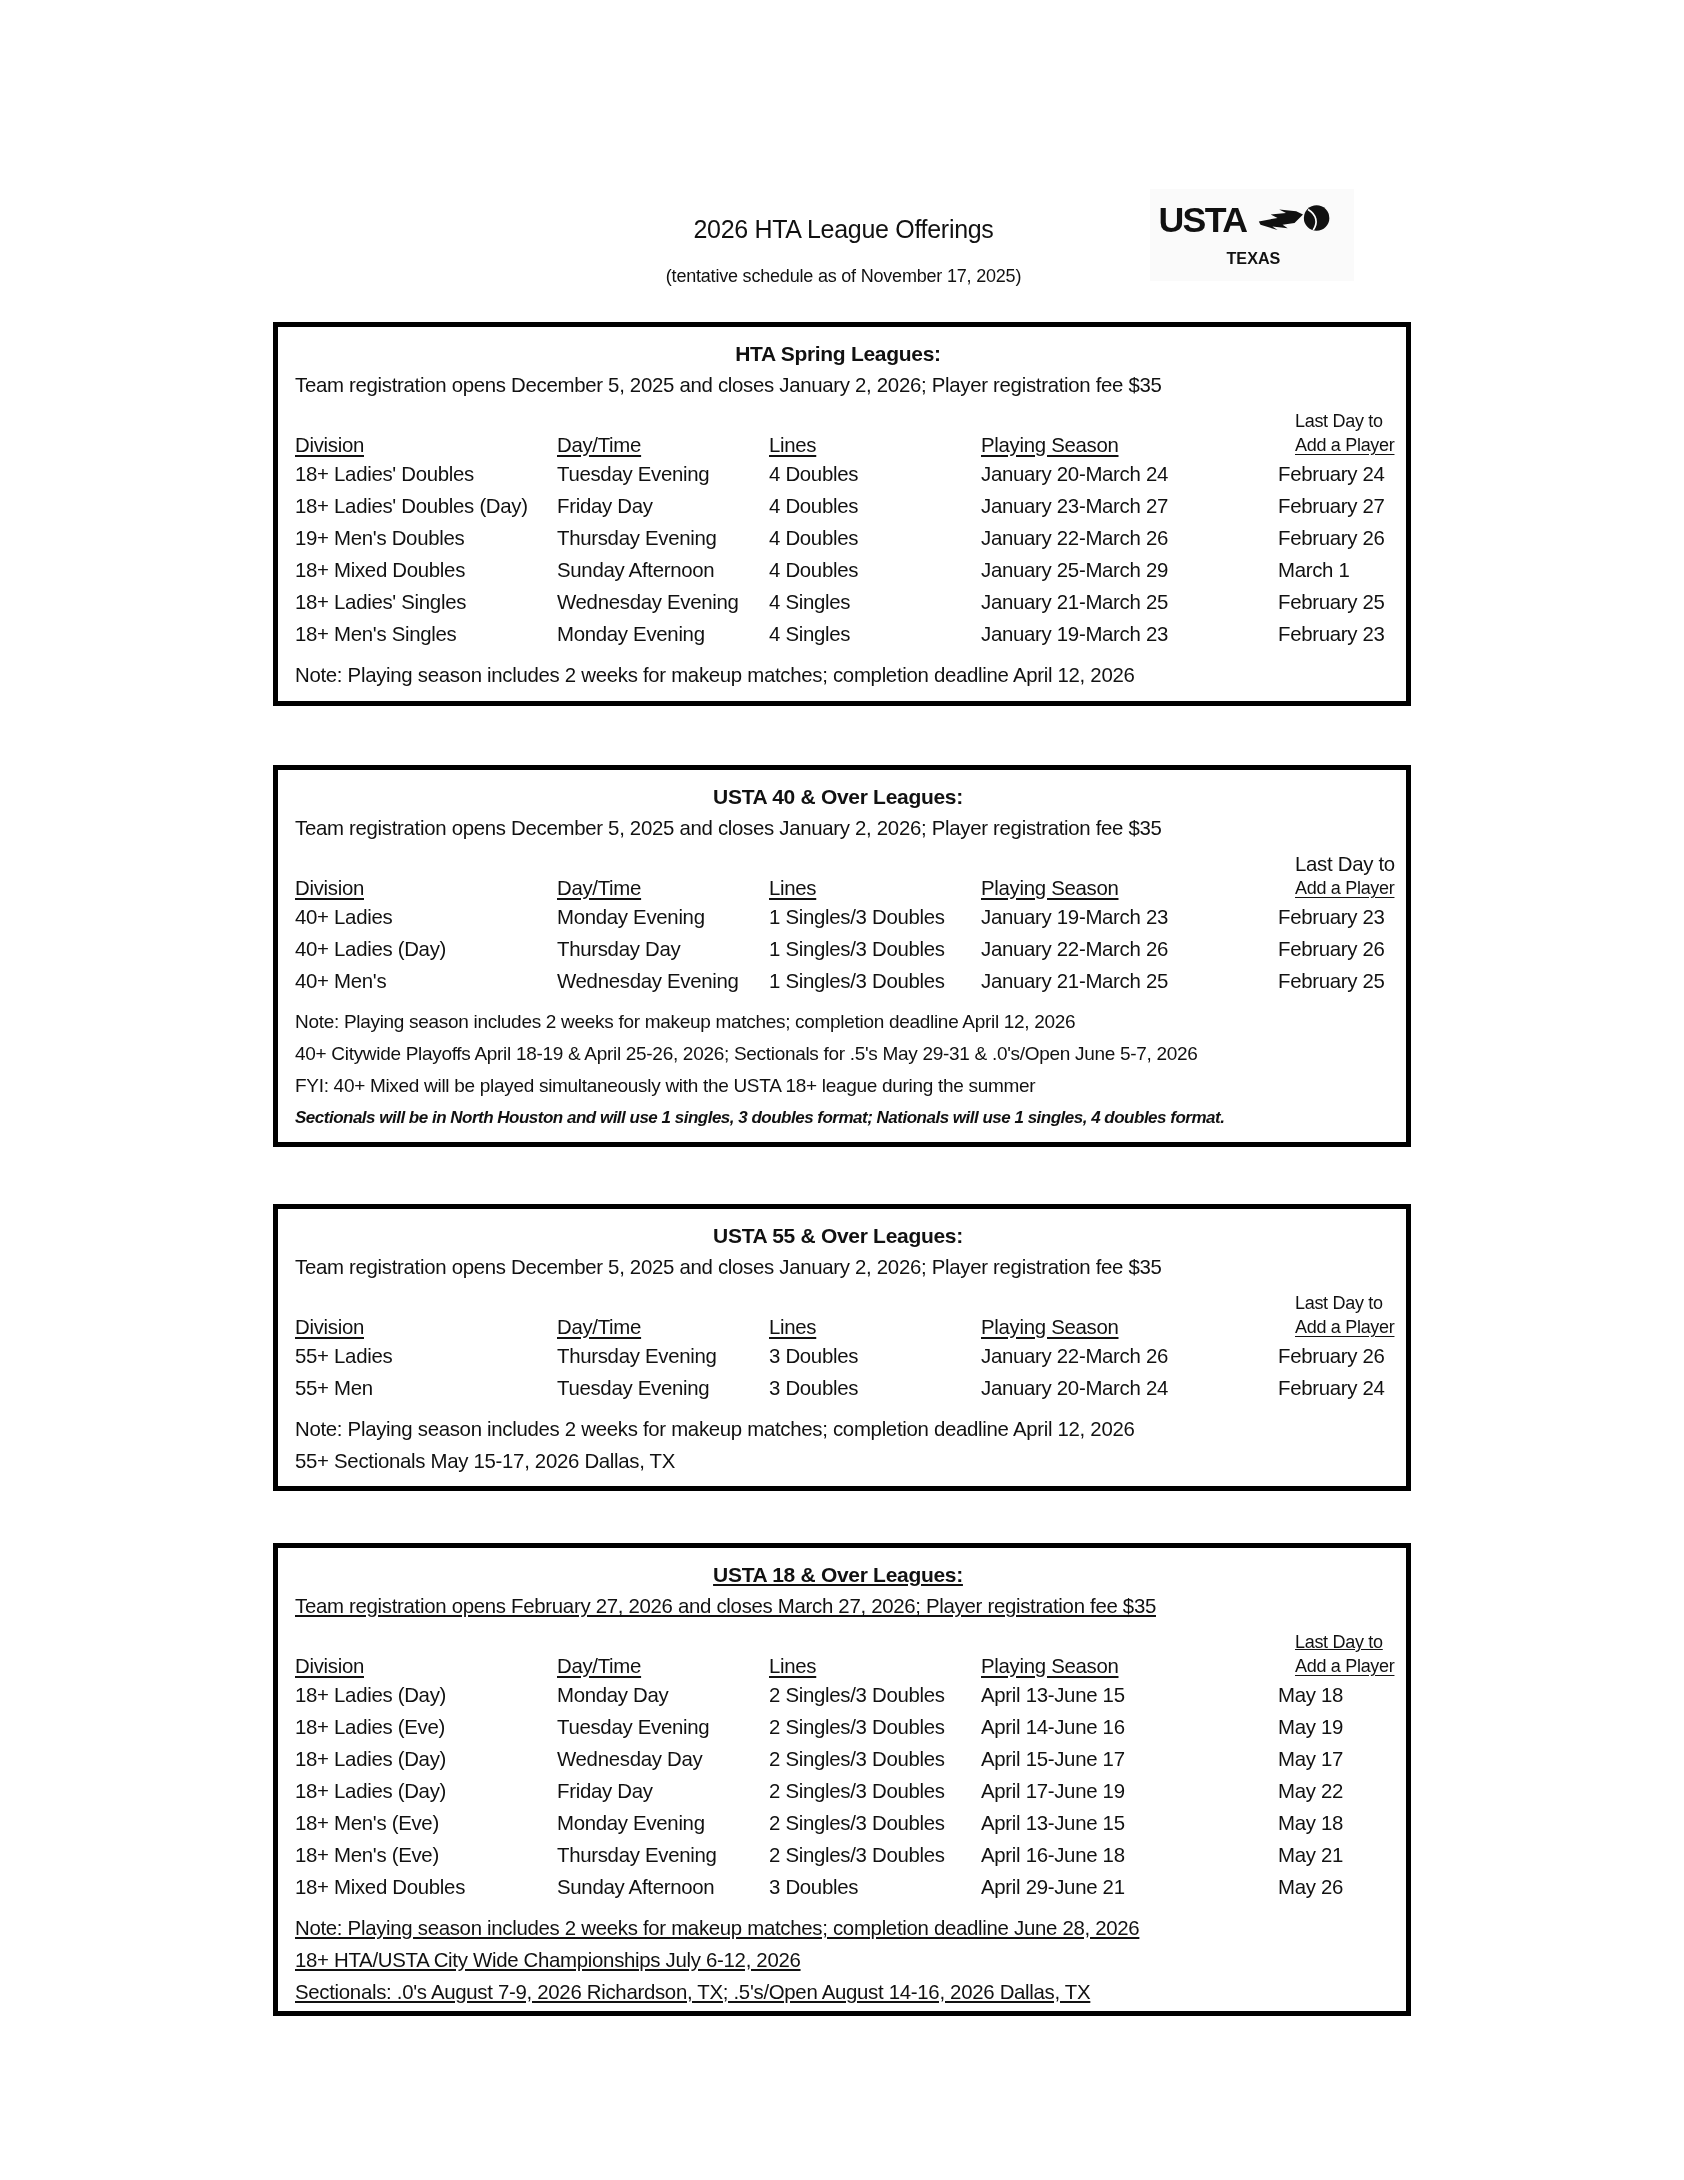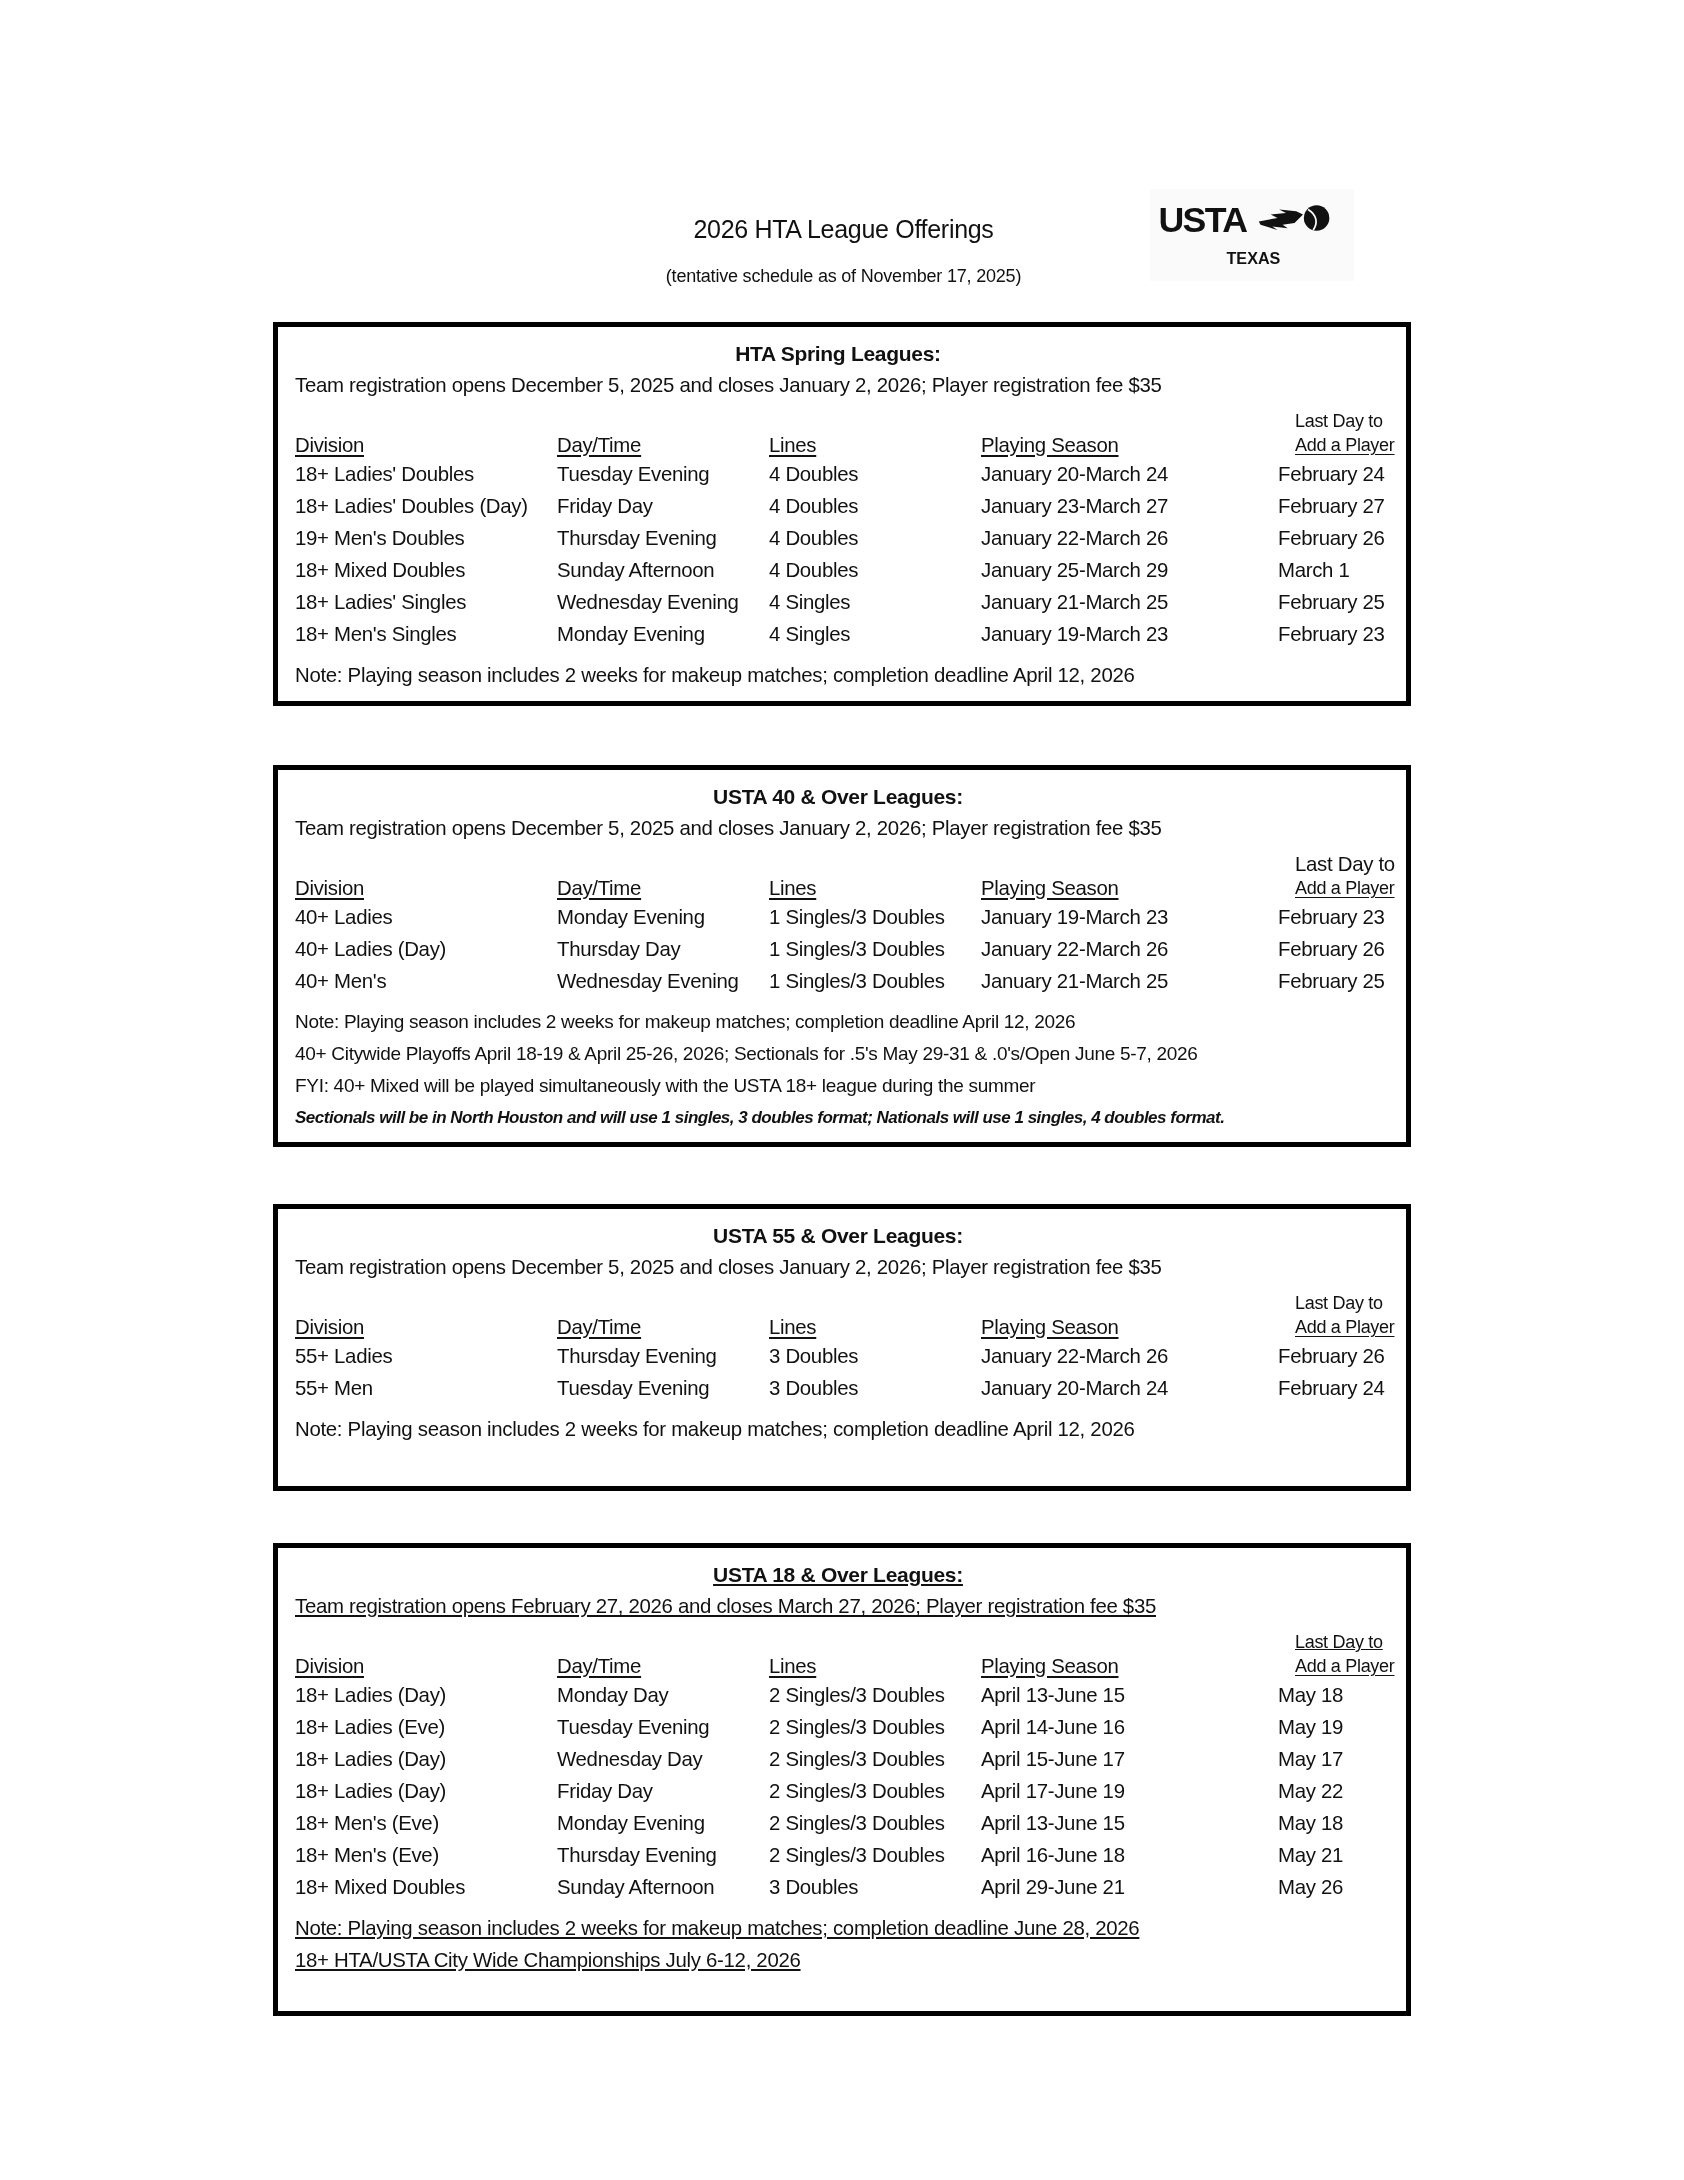--- a/index.html
+++ b/index.html
@@ -299,20 +299,21 @@
       <div class="row">
         <span class="cell c-div">55+ Men</span>
         <span class="cell c-day">Tuesday Evening</span>
         <span class="cell c-lines">3 Doubles</span>
         <span class="cell c-season">January 20-March 24</span>
         <span class="cell c-last">February 24</span>
       </div>
     </div>
     <div class="notes">
       <div class="note-line">Note: Playing season includes 2 weeks for makeup matches; completion deadline April 12, 2026</div>
+      <div class="note-line">55+ Sectionals May 15-17, 2026 Dallas, TX</div>
     </div>
   </div>
 </div>
 
 <div class="league-box box-4">
   <div class="box-inner">
     <h2 class="league-title">USTA 18 &amp; Over Leagues:</h2>
     <div class="reg-line">Team registration opens February 27, 2026 and closes March 27, 2026; Player registration fee $35</div>
     <div class="lastday-top">Last Day to</div>
     <div class="table">
@@ -369,16 +370,17 @@
         <span class="cell c-div">18+ Mixed Doubles</span>
         <span class="cell c-day">Sunday Afternoon</span>
         <span class="cell c-lines">3 Doubles</span>
         <span class="cell c-season">April 29-June 21</span>
         <span class="cell c-last">May 26</span>
       </div>
     </div>
     <div class="notes">
       <div class="note-line">Note: Playing season includes 2 weeks for makeup matches; completion deadline June 28, 2026</div>
       <div class="note-line">18+ HTA/USTA City Wide Championships July 6-12, 2026</div>
+      <div class="note-line">Sectionals: .0's August 7-9, 2026 Richardson, TX;  .5's/Open August 14-16, 2026 Dallas, TX</div>
     </div>
   </div>
 </div>
 
 
 </body></html>

